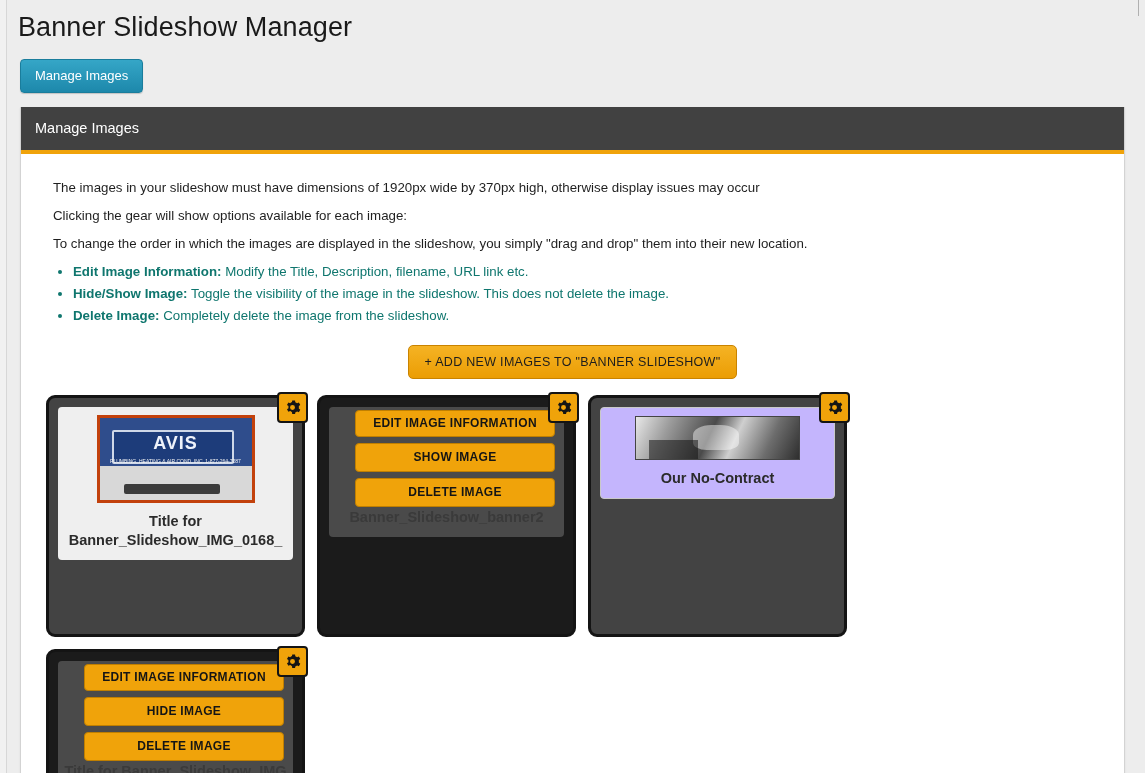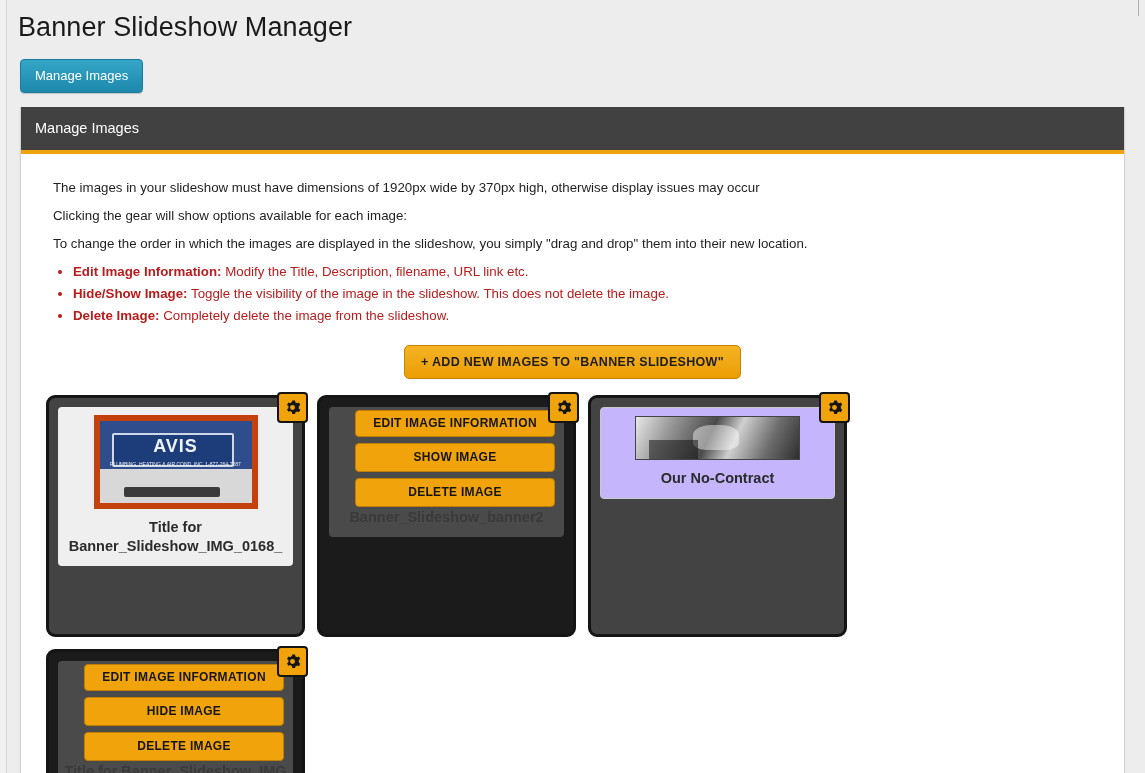--- a/index.html
+++ b/index.html
@@ -66,38 +66,38 @@
     color: #1f1f1f;
     margin: 12px 0 13px 12px;
   }
   ul.options {
     margin: 10px 0 0 14px;
     padding-left: 18px;
   }
   ul.options li {
     font-size: 13.3px;
     margin-bottom: 7px;
-    color: #b91c1c;
+    color: #0f766e;
   }
   ul.options li b {
     font-weight: bold;
   }
   .add-row {
     text-align: center;
     margin-top: 22px;
   }
   .btn-add {
     display: inline-block;
     background: #f0a30a;
     background: linear-gradient(#f5b324, #eb9d04);
     border: 1px solid #c98300;
     border-radius: 5px;
     color: #1d1d1d;
     font-size: 12.5px;
-    font-weight: bold;
+    font-weight: normal;
     letter-spacing: 0.3px;
     padding: 9px 16px;
     cursor: pointer;
   }
   .tiles {
     margin-top: 16px;
     display: flex;
     flex-wrap: wrap;
     gap: 12px 12px;
     padding-left: 5px;
@@ -126,21 +126,21 @@
     text-align: center;
   }
   .tile-inner.white {
     background: #c4b5fd;
     border: 1px solid #c9c9c9;
   }
   .thumb {
     width: 152px;
     height: 82px;
     margin: 0 auto;
-    border: 6px solid #c2410c;
+    border: 3px solid #c2410c;
     background: #3b82f6;
     position: relative;
     overflow: hidden;
   }
   .thumb.wide {
     width: 163px;
     height: 42px;
     border: 1px solid #444;
     background: #7c7c7c;
   }

